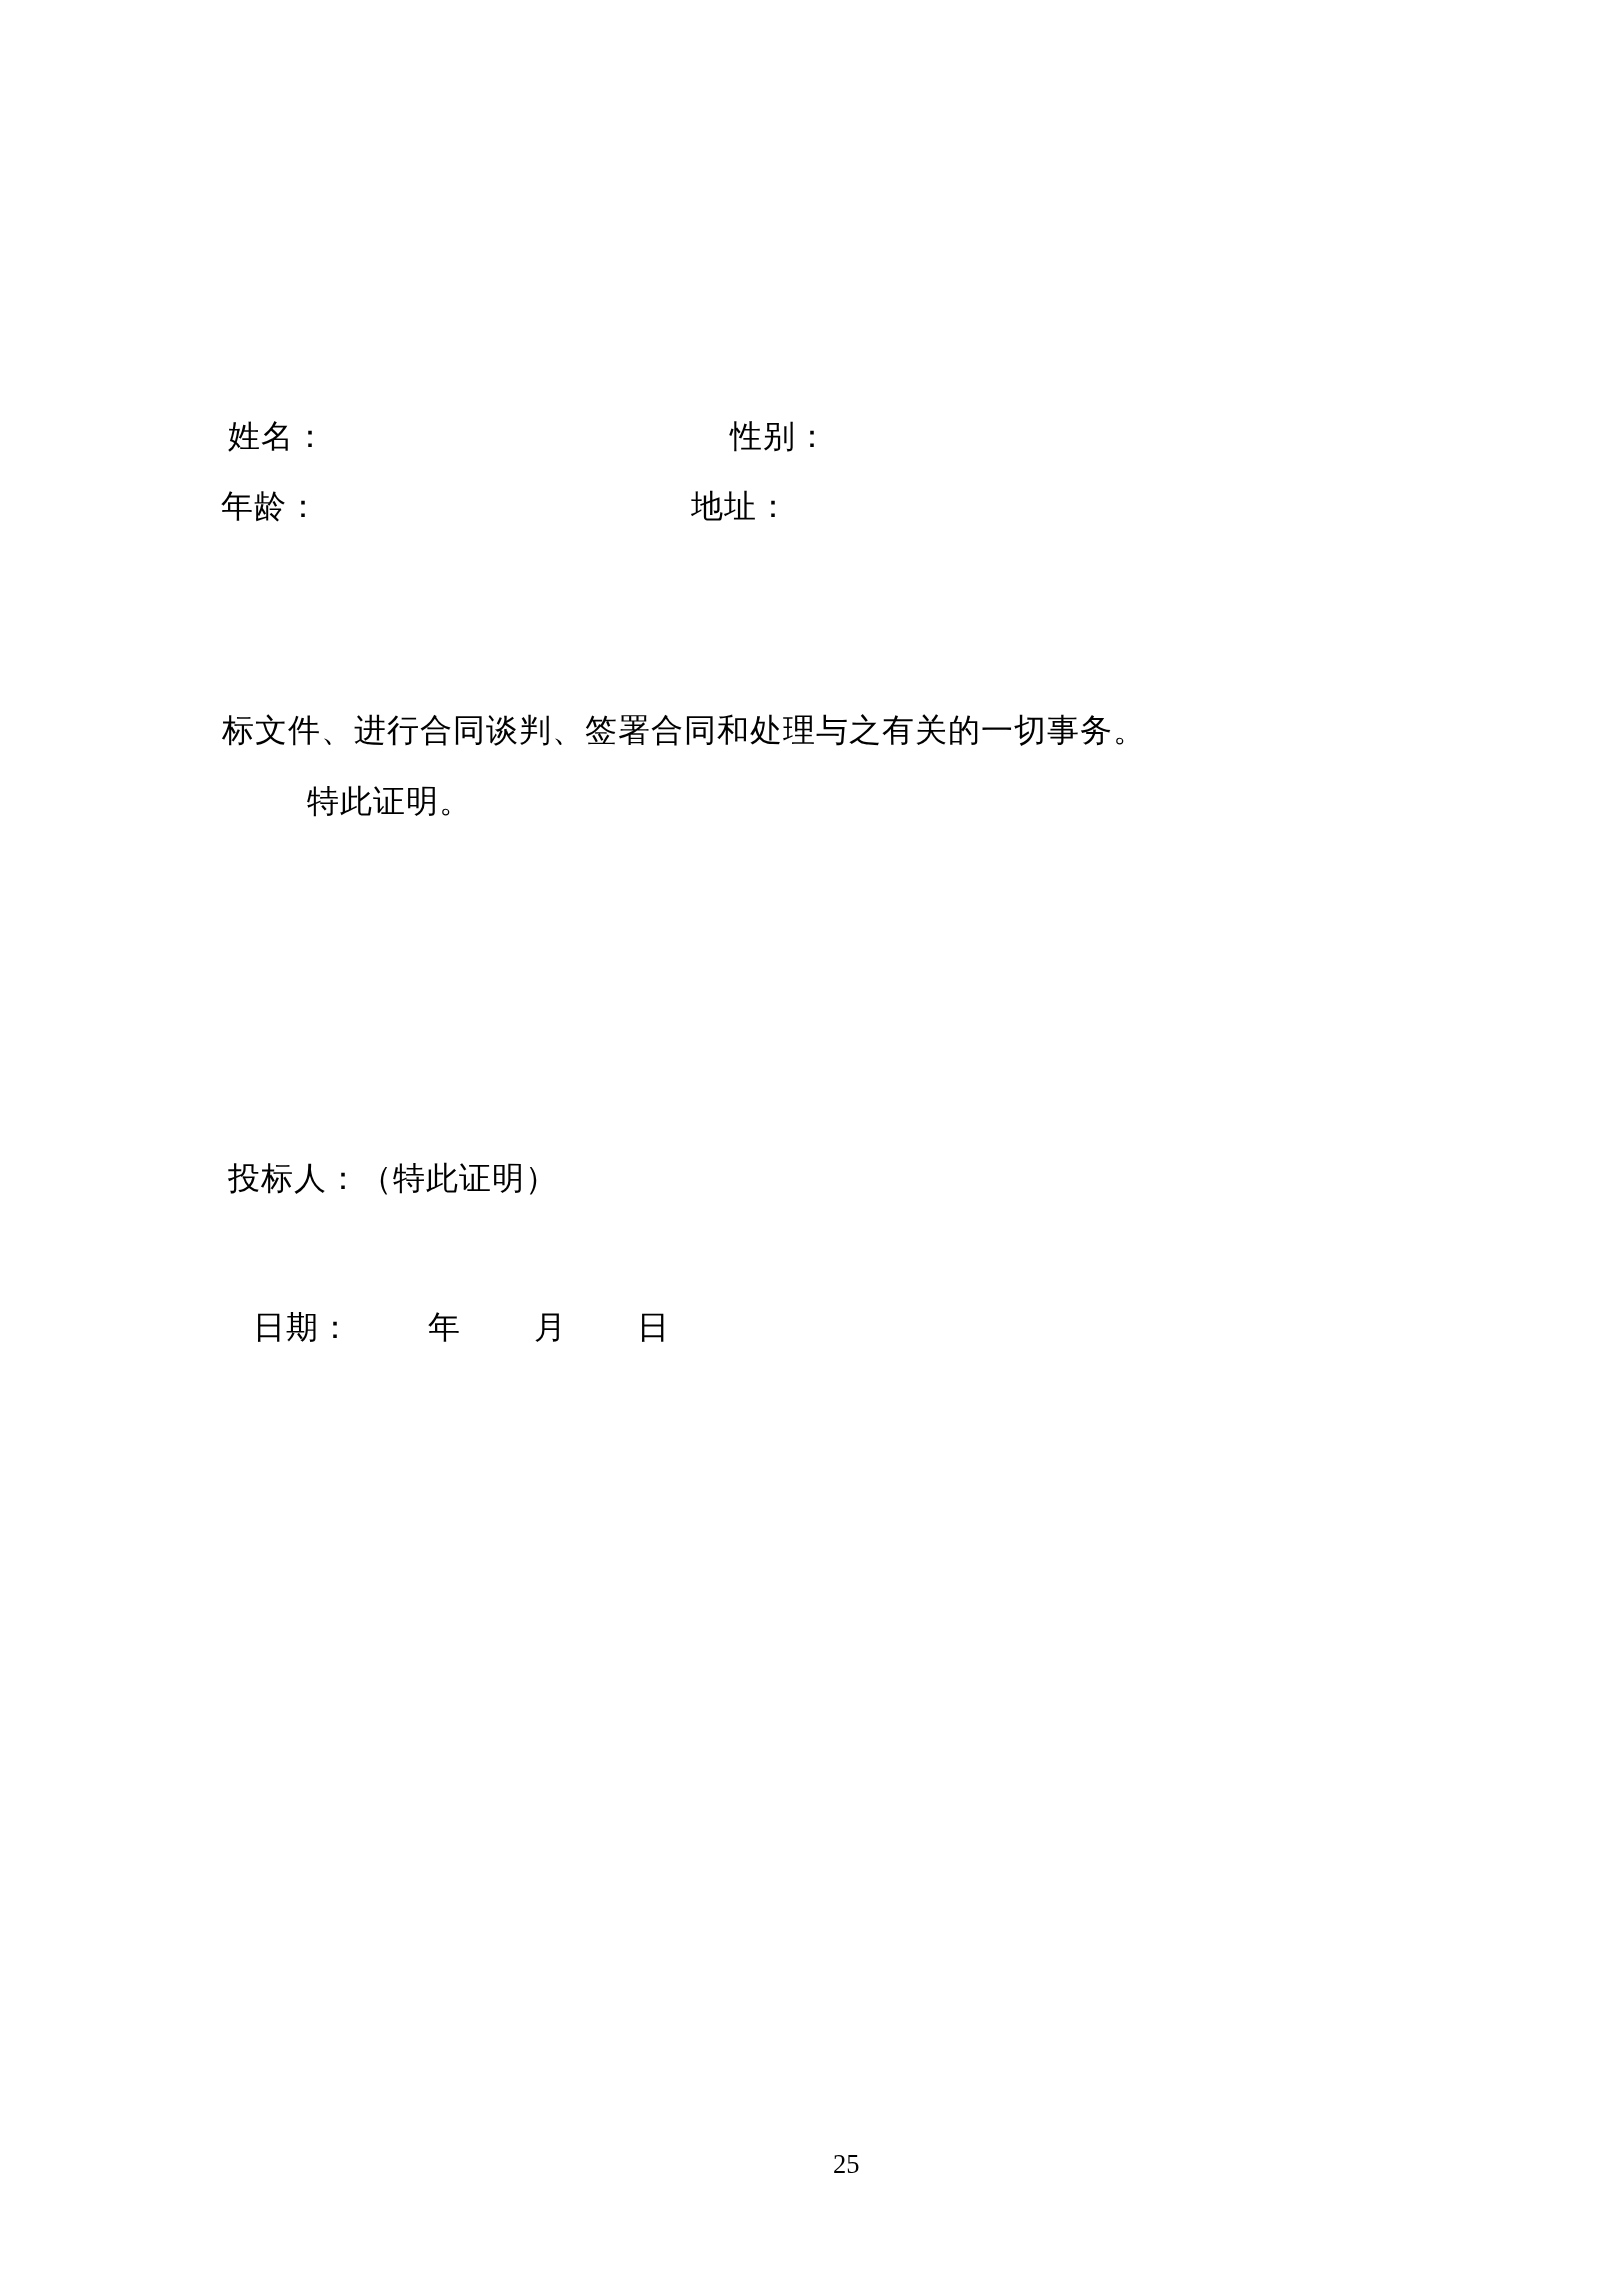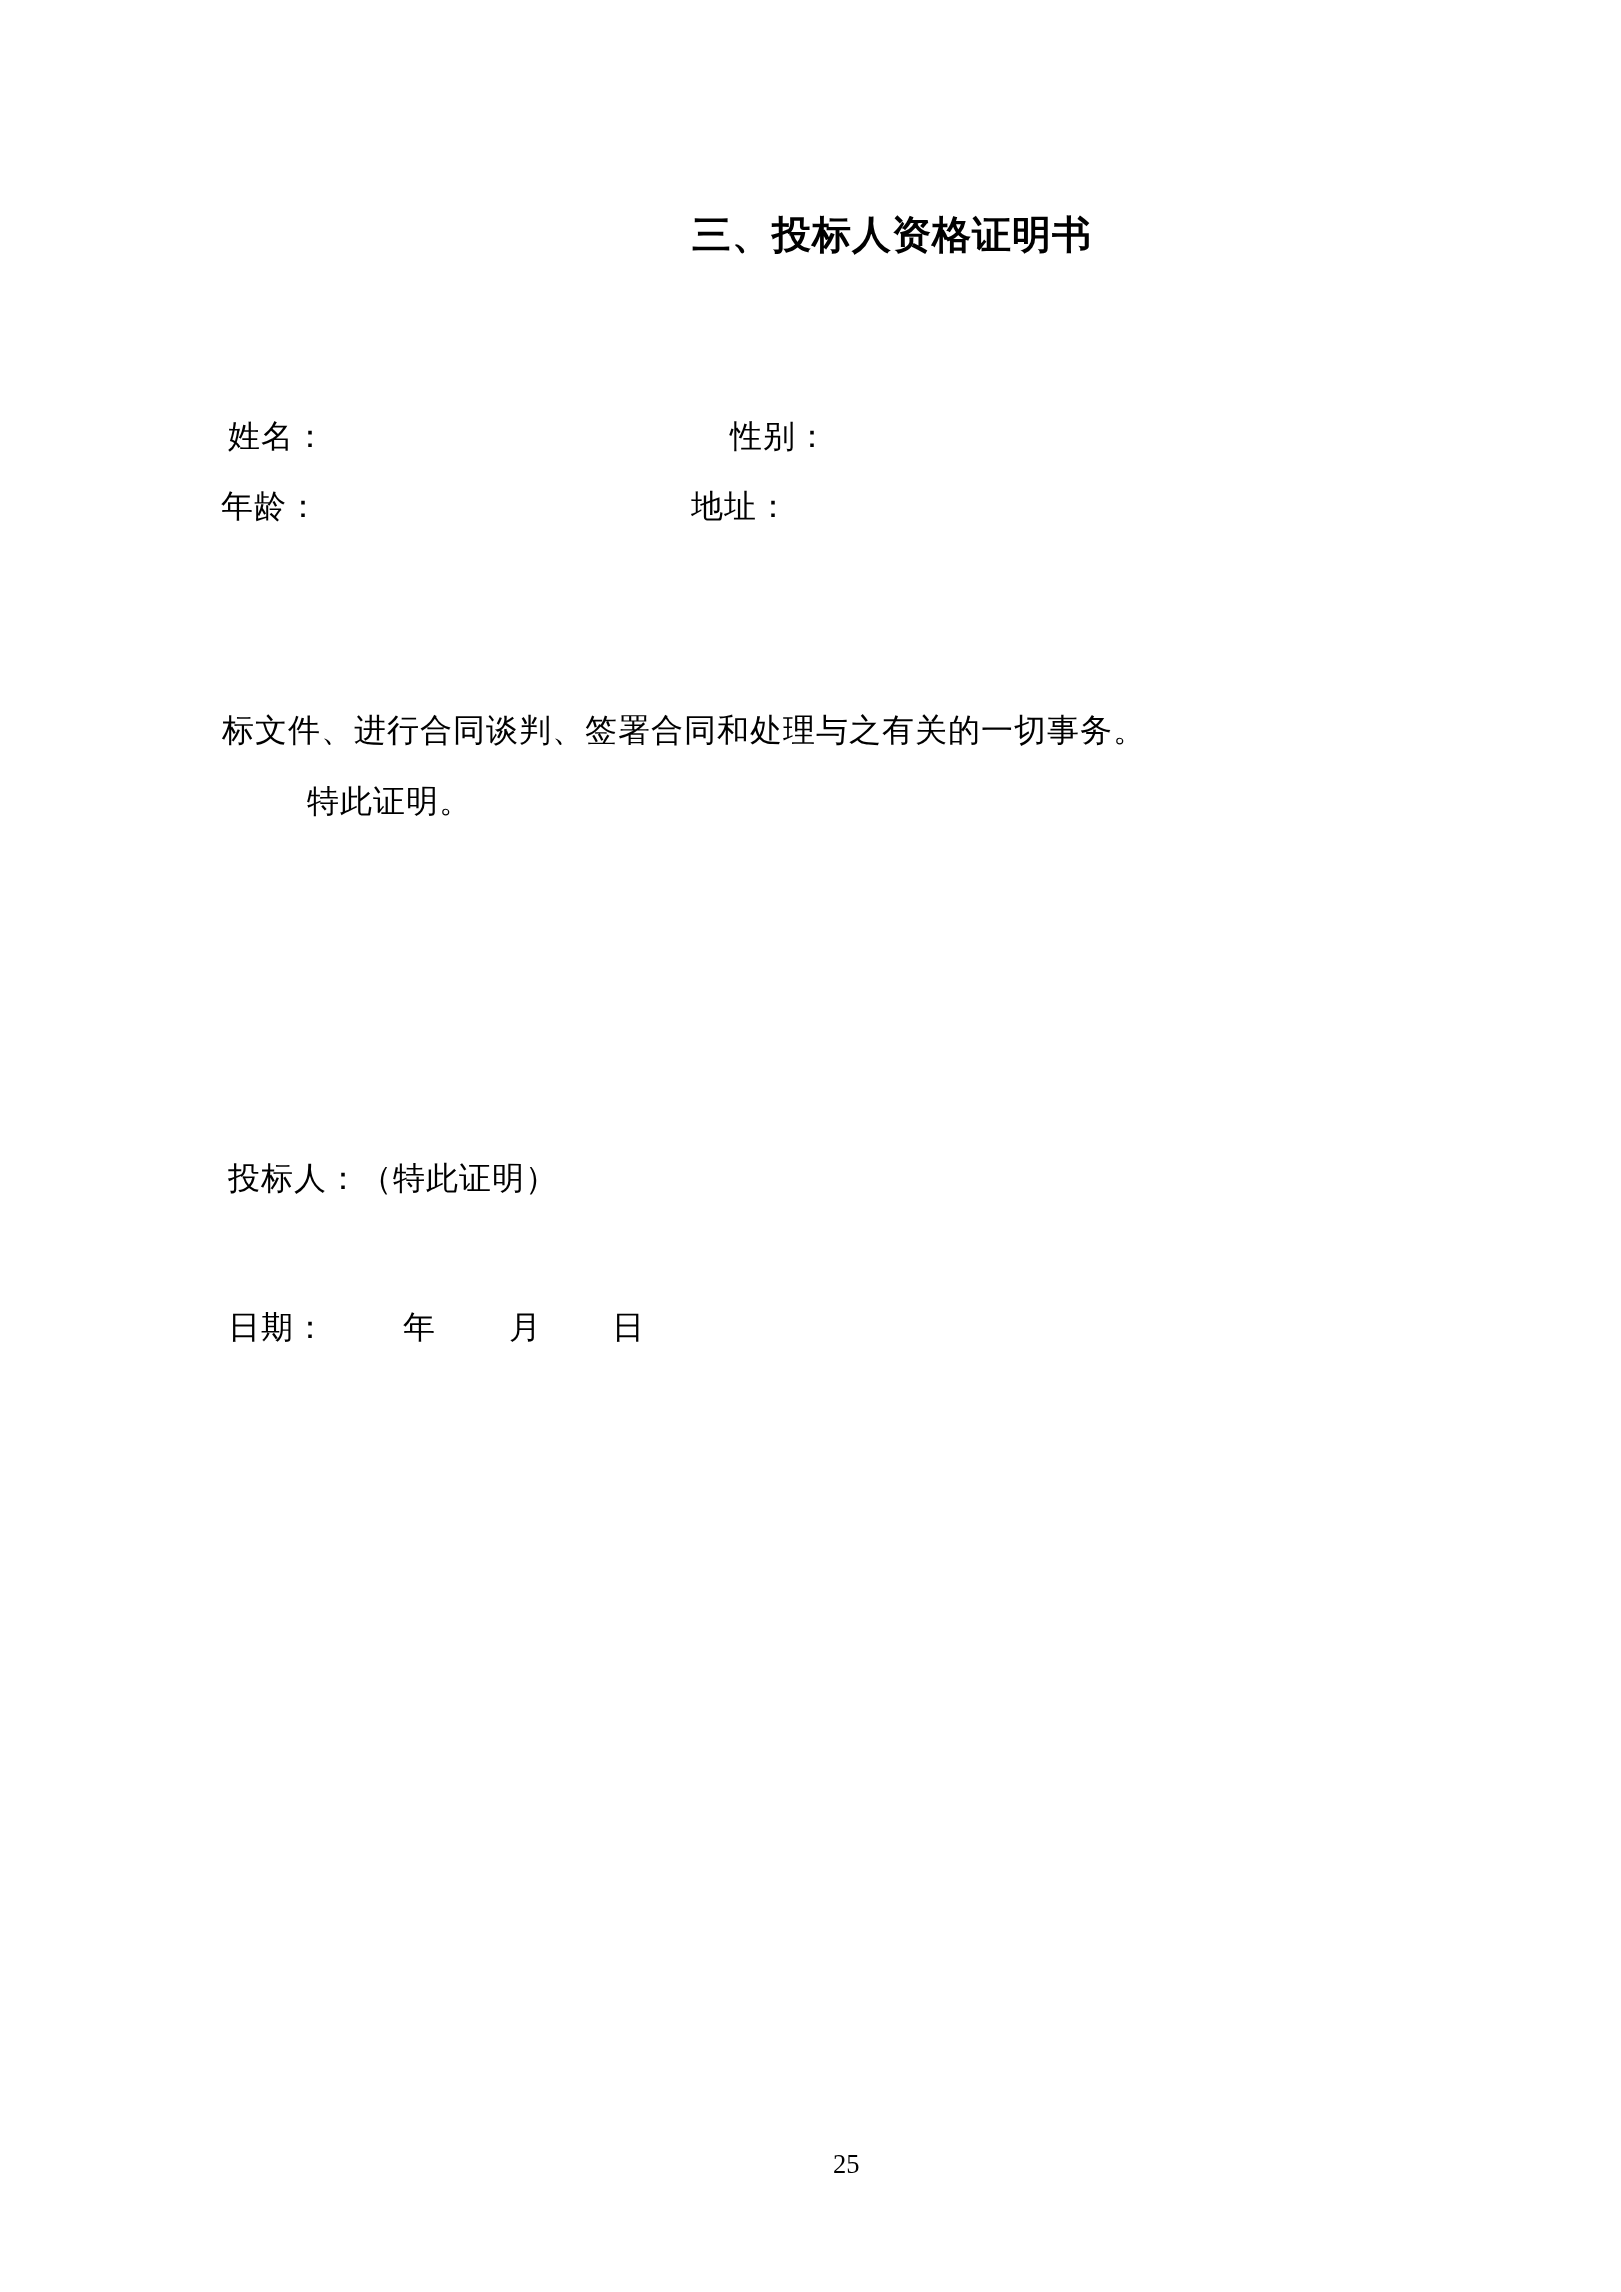--- a/index.html
+++ b/index.html
@@ -41,28 +41,28 @@
     height: 32px;
     border-bottom: 2px solid #000000;
     margin-left: 16.7px;
     margin-right: 4.9px;
     vertical-align: baseline;
   }
   .date-part {
     position: absolute;
     top: 0;
     white-space: pre;
+    margin-left: 25px;
   }
 </style>
 </head>
 <body>
 
 <div class="page">
 
-  <div class="t doc-title" style="left:692px; top:215px;">三、投标人资格证明书</div>
 
   <div class="t body-text" style="left:228px; top:420px;">姓名：</div>
   <div class="t body-text" style="left:694px; top:420px;margin-left:36px;">性别：</div>
   <div class="t body-text" style="left:221px; top:490px;">年龄：</div>
   <div class="t body-text" style="left:691px; top:490px;">地址：</div>
 
 
   <div class="t body-text" style="left:222px; top:714px;">标文件、进行合同谈判、签署合同和处理与之有关的一切事务。</div>
 
   <div class="t body-text" style="left:307px; top:785px;">特此证明。</div>

